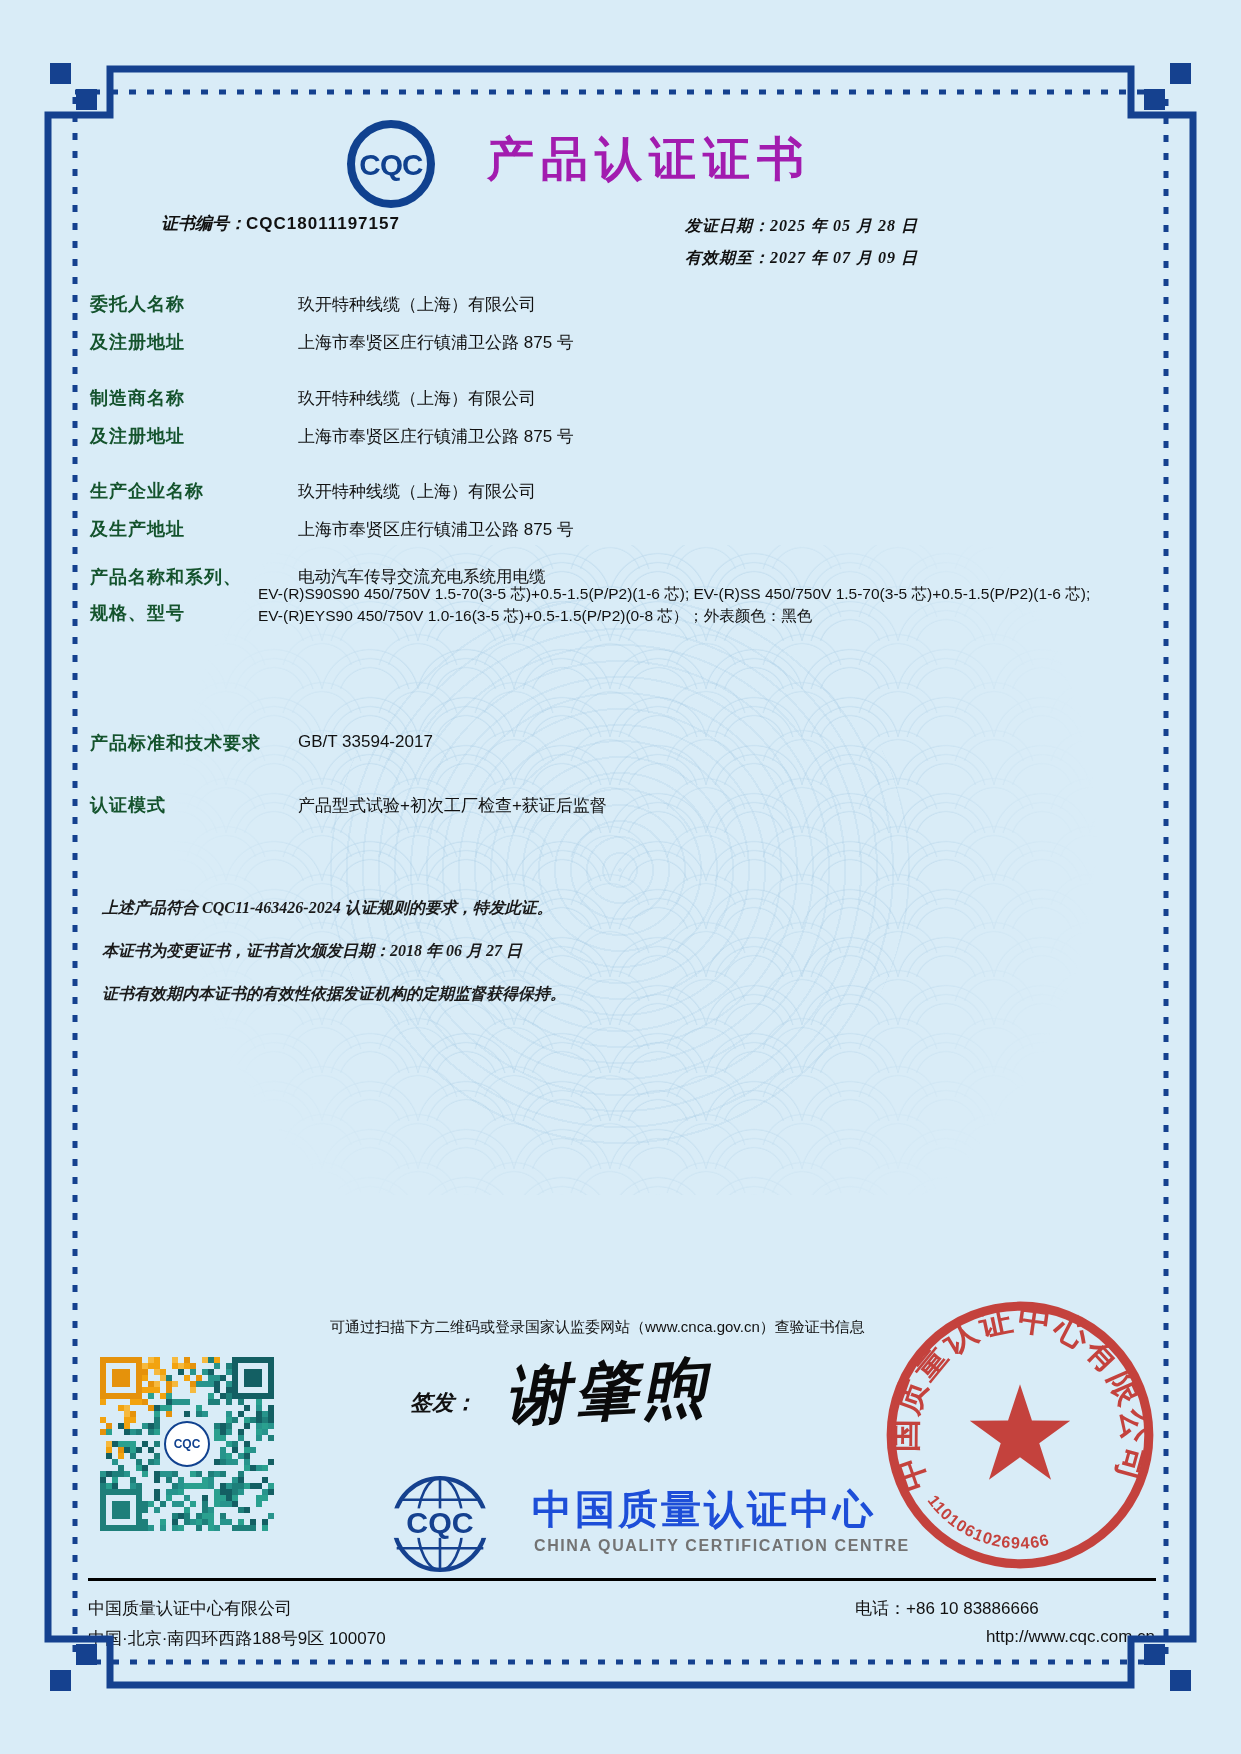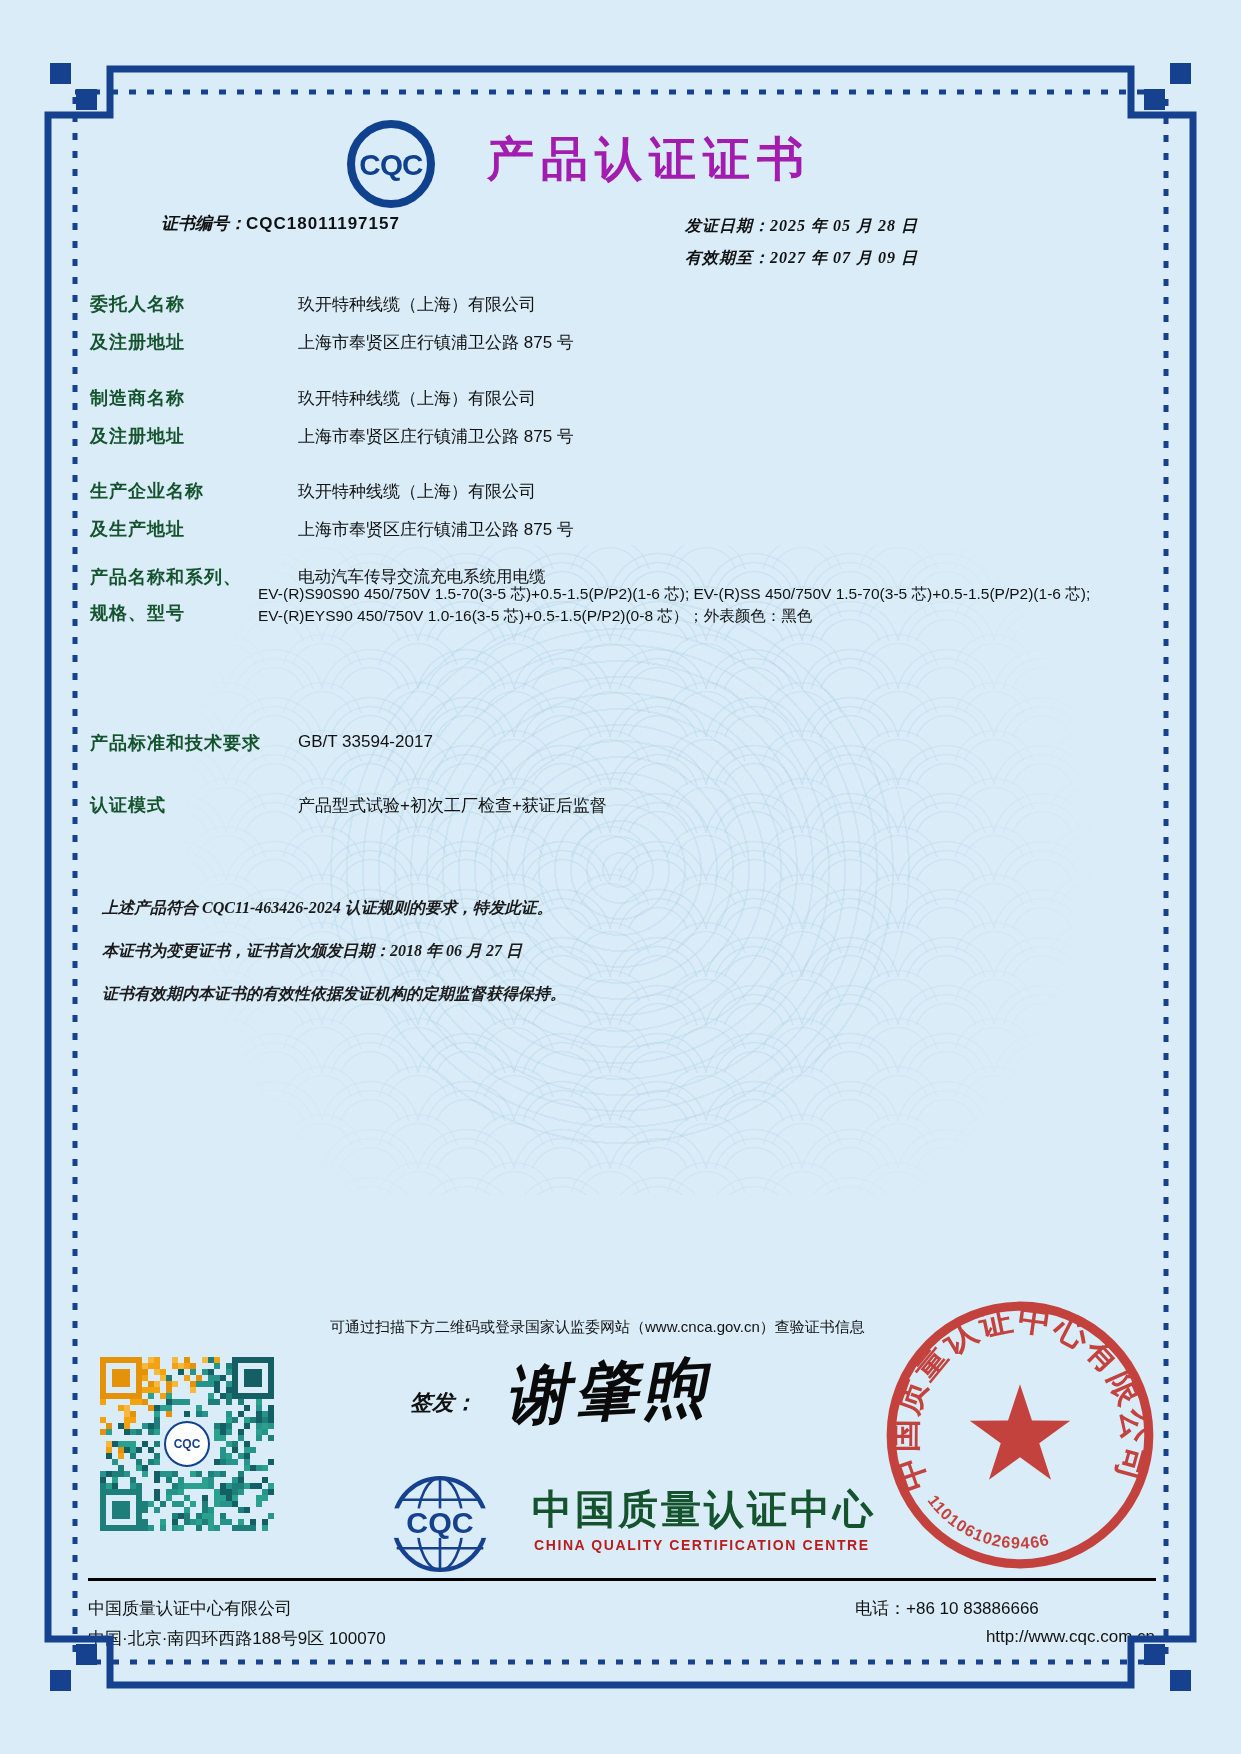--- a/index.html
+++ b/index.html
@@ -55,22 +55,22 @@
     display:flex;align-items:center;justify-content:center;
     font-size:12px;font-weight:bold;color:#10418f;letter-spacing:0;
   }
   .sign-label{left:410px;top:1388px;font-size:22px;z-index:2;}
   .signature{
     left:505px;top:1348px;font-size:64px;font-weight:bold;z-index:2;
     font-family:"Liberation Serif",serif;font-style:italic;
     transform:rotate(-3deg);letter-spacing:4px;color:#0a0a0a;
   }
   .org-globe{left:388px;top:1472px;z-index:2;}
-  .org-cn{left:532px;top:1482px;font-size:40px;font-weight:bold;color:#14532d;letter-spacing:3px;z-index:2;}
-  .org-en{left:534px;top:1537px;font-size:14px;font-weight:bold;color:#b91c1c;letter-spacing:1.6px;z-index:2;text-align:center;}
+  .org-cn{left:532px;top:1482px;font-size:40px;font-weight:bold;color:#1d4ed8;letter-spacing:3px;z-index:2;}
+  .org-en{left:534px;top:1537px;font-size:16px;font-weight:bold;color:#737373;letter-spacing:1.6px;z-index:2;text-align:center;}
   .divider{left:88px;top:1578px;width:1068px;height:3px;background:#000;z-index:2;}
   .foot-left1{left:88px;top:1597px;font-size:17px;z-index:2;}
   .foot-left2{left:88px;top:1627px;font-size:17px;z-index:2;}
   .foot-right1{left:855px;top:1597px;width:300px;font-size:17px;z-index:2;}
   .foot-right2{left:855px;top:1627px;width:300px;text-align:right;font-size:17px;z-index:2;}
   
   #seal{left:878px;top:1293px;z-index:3;opacity:.9;mix-blend-mode:multiply;}
 </style>
 </head>
 <body>

